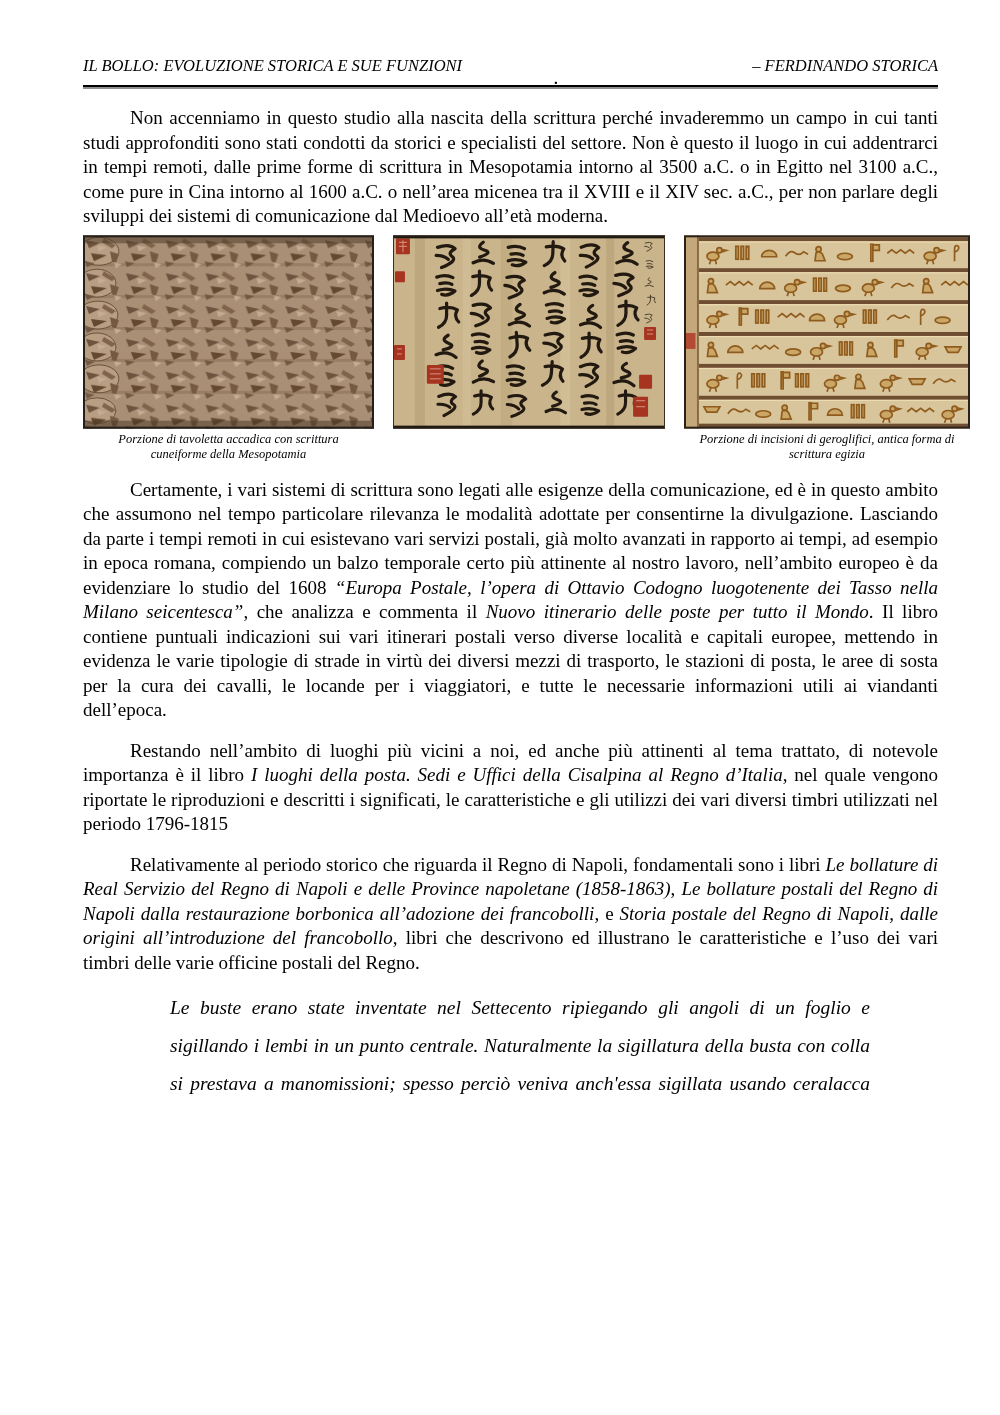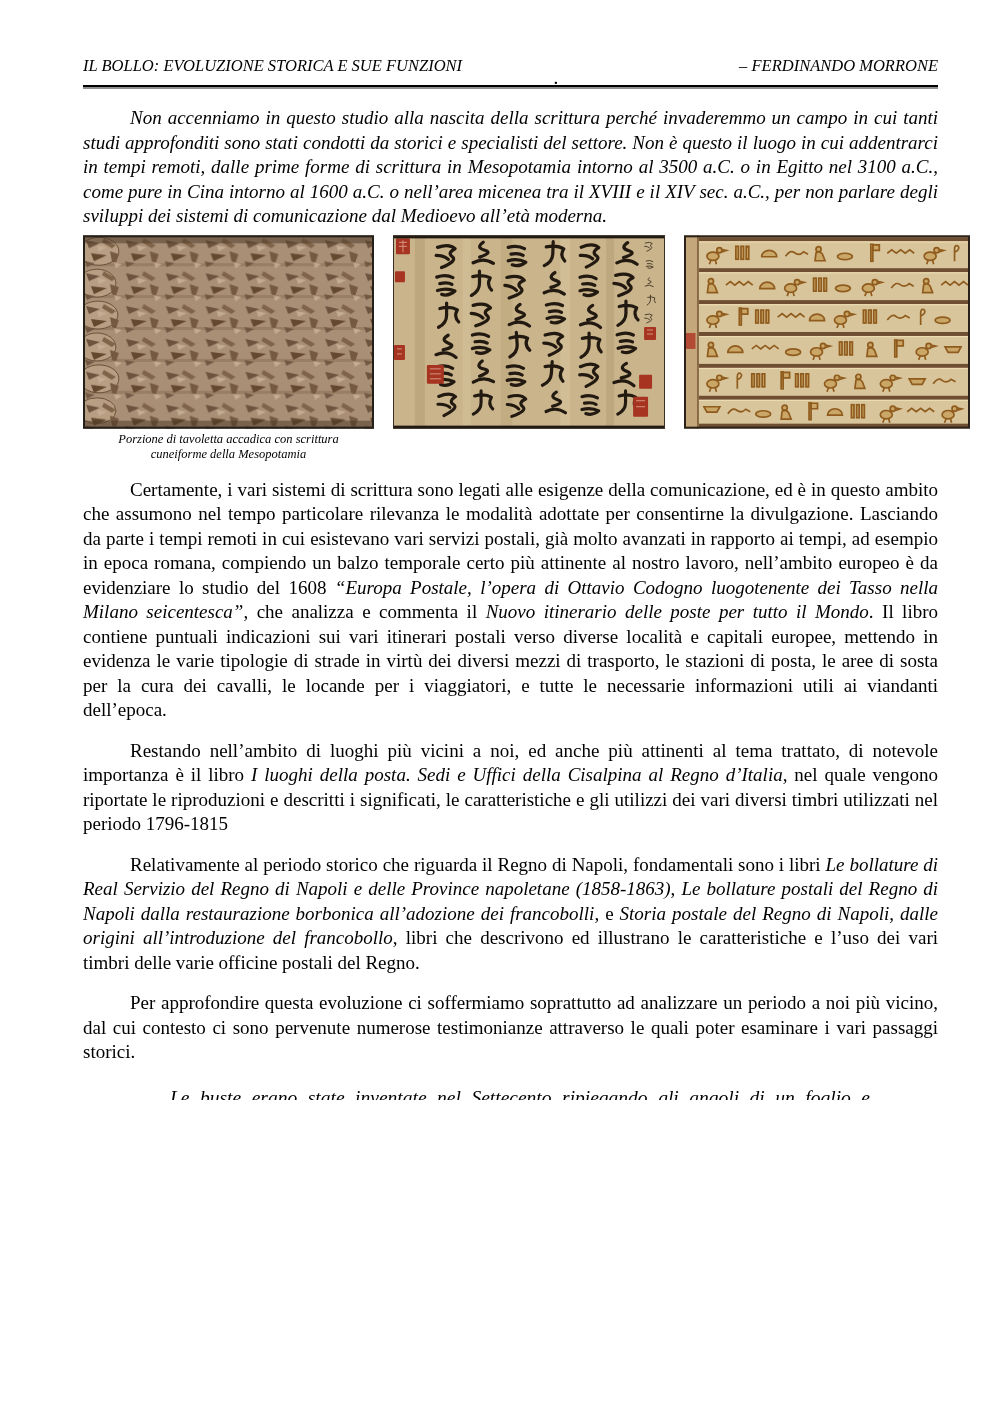--- a/index.html
+++ b/index.html
@@ -13,21 +13,21 @@
   .header { padding-top:56px; display:flex; justify-content:space-between; align-items:baseline; position:relative; }
   .h-left, .h-right { font-style:italic; font-size:16.5px; white-space:nowrap; }
   .h-dot { position:absolute; left:471px; bottom:-12px; font-size:15px; font-weight:bold; }
   .header-rule { margin-top:9px; height:2px; background:#000; border-bottom:2px solid #8f8f8f; }
 
   
   .title { margin:20px 0 0 0; text-align:center; font-size:30px; font-weight:normal; letter-spacing:0.5px; }
 
   
   .par { font-size:19px; line-height:24.5px; text-align:justify; text-indent:47px; margin:16px 0 0 0; }
-  .par:first-of-type { margin-top:17px;font-style:italic; }
+  .par:first-of-type { margin-top:17px; }
   .it { font-style:italic; }
 
   
   .figures { display:flex; gap:19px; margin-top:6px; align-items:flex-start; }
   .figures figure { margin:0; display:flex; flex-direction:column; }
   .figures svg { display:block; }
   figcaption { font-style:italic; font-size:12.5px; line-height:15px; text-align:center; margin-top:3px; padding:0 6px; }
 
   
   .quote { margin:14px 68px 0 87px; font-style:italic; font-size:19.5px; line-height:38px; text-align:justify; }
@@ -42,21 +42,21 @@
   .footer-row { display:flex; justify-content:space-between; align-items:baseline; font-style:italic; font-size:18px; padding:9px 6px 0 34px; }
 </style>
 </head>
 <body>
 
 <div class="page">
   <div class="content">
 
     <div class="header">
       <span class="h-left">IL BOLLO: EVOLUZIONE STORICA E SUE FUNZIONI</span>
-      <span class="h-right">– FERDINANDO MORRONE</span>
+      <span class="h-right">– FERDINANDO STORICA</span>
       <span class="h-dot">.</span>
     </div>
     <div class="header-rule"></div>
 
 
     <p class="par"><span>Non accenniamo in questo studio alla nascita della scrittura perché invaderemmo un campo in cui tanti studi approfonditi sono stati condotti da storici e specialisti del settore. Non è questo il luogo in cui addentrarci in tempi remoti, dalle prime forme di scrittura in Mesopotamia intorno al 3500 a.C. o in Egitto nel 3100 a.C., come pure in Cina intorno al 1600 a.C. o nell’area micenea tra il XVIII e il XIV sec. a.C., per non parlare degli sviluppi dei sistemi di comunicazione dal Medioevo all’età moderna.</span></p>
 
     <div class="figures">
 
       <figure>
@@ -286,31 +286,31 @@
               <use href="#hman" x="96" y="170"></use>
               <use href="#hflag" x="120" y="168"></use>
               <use href="#hbread" x="144" y="174"></use>
               <use href="#hbars" x="168" y="170"></use>
               <use href="#hbird" x="196" y="169"></use>
               <use href="#hwater" x="224" y="173"></use>
               <use href="#hbird" x="258" y="169"></use>
           </g>
           <rect x="1" y="1" width="285" height="192" fill="none" stroke="#2a211a" stroke-width="2"></rect>
         </svg>
+        <figcaption>Porzione di incisioni di geroglifici, antica forma di scrittura egizia</figcaption>
       </figure>
 
     </div>
 
     <p class="par"><span>Certamente, i vari sistemi di scrittura sono legati alle esigenze della comunicazione, ed è in questo ambito che assumono nel tempo particolare rilevanza le modalità adottate per consentirne la divulgazione. Lasciando da parte i tempi remoti in cui esistevano vari servizi postali, già molto avanzati in rapporto ai tempi, ad esempio in epoca romana, compiendo un balzo temporale certo più attinente al nostro lavoro, nell’ambito europeo è da evidenziare lo studio del 1608 </span><span class="it">“Europa Postale, l’opera di Ottavio Codogno luogotenente dei Tasso nella Milano seicentesca”</span><span>, che analizza e commenta il </span><span class="it">Nuovo itinerario delle poste per tutto il Mondo</span><span>. Il libro contiene puntuali indicazioni sui vari itinerari postali verso diverse località e capitali europee, mettendo in evidenza le varie tipologie di strade in virtù dei diversi mezzi di trasporto, le stazioni di posta, le aree di sosta per la cura dei cavalli, le locande per i viaggiatori, e tutte le necessarie informazioni utili ai viandanti dell’epoca.</span></p>
 
     <p class="par"><span>Restando nell’ambito di luoghi più vicini a noi, ed anche più attinenti al tema trattato, di notevole importanza è il libro </span><span class="it">I luoghi della posta. Sedi e Uffici della Cisalpina al Regno d’Italia</span><span>, nel quale vengono riportate le riproduzioni e descritti i significati, le caratteristiche e gli utilizzi dei vari diversi timbri utilizzati nel periodo 1796-1815</span></p>
 
     <p class="par"><span>Relativamente al periodo storico che riguarda il Regno di Napoli, fondamentali sono i libri </span><span class="it">Le bollature di Real Servizio del Regno di Napoli e delle Province napoletane (1858-1863)</span><span>, </span><span class="it">Le bollature postali del Regno di Napoli dalla restaurazione borbonica all’adozione dei francobolli</span><span>, e </span><span class="it">Storia postale del Regno di Napoli, dalle origini all’introduzione del francobollo</span><span>, libri che descrivono ed illustrano le caratteristiche e l’uso dei vari timbri delle varie officine postali del Regno.</span></p>
 
-    <p class="par"><span>Per approfondire questa evoluzione ci soffermiamo soprattutto ad analizzare un periodo a noi più vicino, dal cui contesto ci sono pervenute numerose testimonianze attraverso le quali poter esaminare i vari passaggi storici.</span></p>
 
     <div class="quote"><span class="qt">Le buste erano state inventate nel Settecento ripiegando gli angoli di un foglio e sigillando i lembi in un punto centrale. Naturalmente la sigillatura della busta con colla si prestava a manomissioni; spesso perciò veniva anch'essa sigillata usando ceralacca od ostie di gomma arabica poste nella parte centrale del retro, con impressi sigilli e segni personalizzati per far riconoscere immediatamente al destinatario il mittente. </span><span class="qsrc">(Dal glossario de Il Postalista)</span></div>
 
   </div>
 
   <div class="separator">*_*_*</div>
 
   <div class="footer">
     <div class="footer-rule"></div>
     <div class="footer-row">

